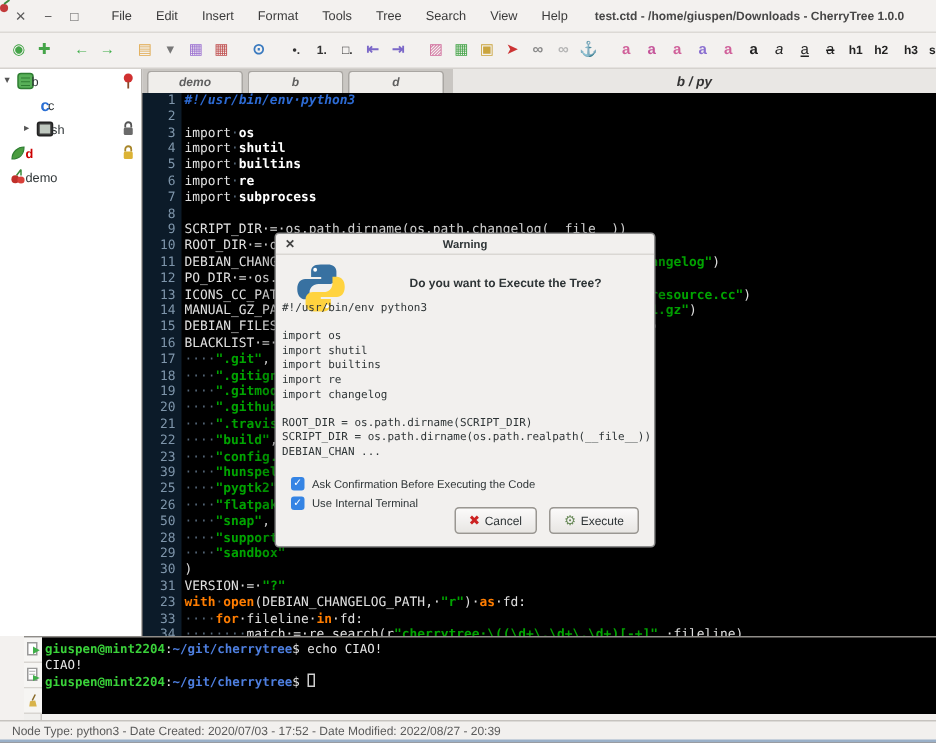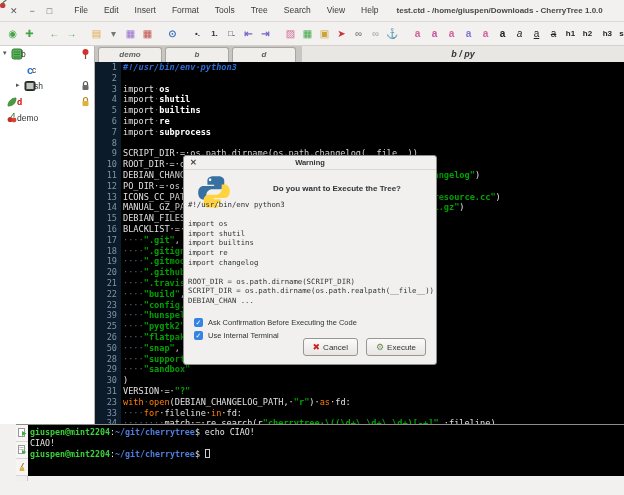--- a/index.html
+++ b/index.html
@@ -52,21 +52,21 @@
 
   
   .editor { position:absolute; left:95px; top:62px; width:529px; height:362px; background:#000;
     overflow:hidden; font-family:"DejaVu Sans Mono", monospace; }
   .gutter { position:absolute; left:0; top:0; width:26px; height:100%; background:#0c1b29; }
   .gut-num { height:10.8px; line-height:10.8px; font-size:8.6px; color:#7e95aa; text-align:right;
     padding-right:4px; }
   .code { position:absolute; left:28px; top:0; right:0; }
   .code-line { height:10.8px; line-height:10.8px; font-size:8.6px; white-space:pre; }
   .cp { color:#e0e0e0; } .cb { color:#ffffff; font-weight:bold; }
-  .cs { color:#00a400; font-weight:bold; } .ck { color:#ff7d00; font-weight:normal; }
+  .cs { color:#00a400; font-weight:bold; } .ck { color:#ff7d00; font-weight:bold; }
   .cc { color:#2d6bd4; font-weight:bold; font-style:italic; } .cd { color:#56687a; }
 
   
   .dialog { position:absolute; left:183px; top:155px; width:254px; height:210px; background:#f2f0ee;
     border:1px solid #8d8d8d; border-radius:3px; box-shadow:0 5px 16px rgba(0,0,0,.5); z-index:10; }
   .dlg-title { position:relative; height:14px; border-bottom:1px solid #dad7d3; text-align:center;
     font-size:7.5px; font-weight:bold; color:#2e3436; line-height:14px; }
   .dlg-close { position:absolute; left:6px; top:0; font-size:8px; color:#444; line-height:14px; }
   .dlg-logo { position:absolute; left:12px; top:18px; width:36px; height:36px; }
   .dlg-heading { position:absolute; left:60px; top:28px; width:186px; text-align:center;
@@ -397,14 +397,17 @@
           </svg>
         </div>
       </div>
     <div class="term">
         <div class="term-line"><span class="tu">giuspen@mint2204</span><span class="tw">:</span><span class="th">~/git/cherrytree</span><span class="tw">$ echo CIAO!</span></div>
         <div class="term-line"><span class="tw">CIAO!</span></div>
         <div class="term-line"><span class="tu">giuspen@mint2204</span><span class="tw">:</span><span class="th">~/git/cherrytree</span><span class="tw">$ </span><span class="tcur"></span></div>
       </div>
   </div>
 
+  <div class="statusbar">
+    <span>Node Type: python3  -  Date Created: 2020/07/03 - 17:52  -  Date Modified: 2022/08/27 - 20:39</span>
+  </div>
 
 </div>
 
 </body></html>

